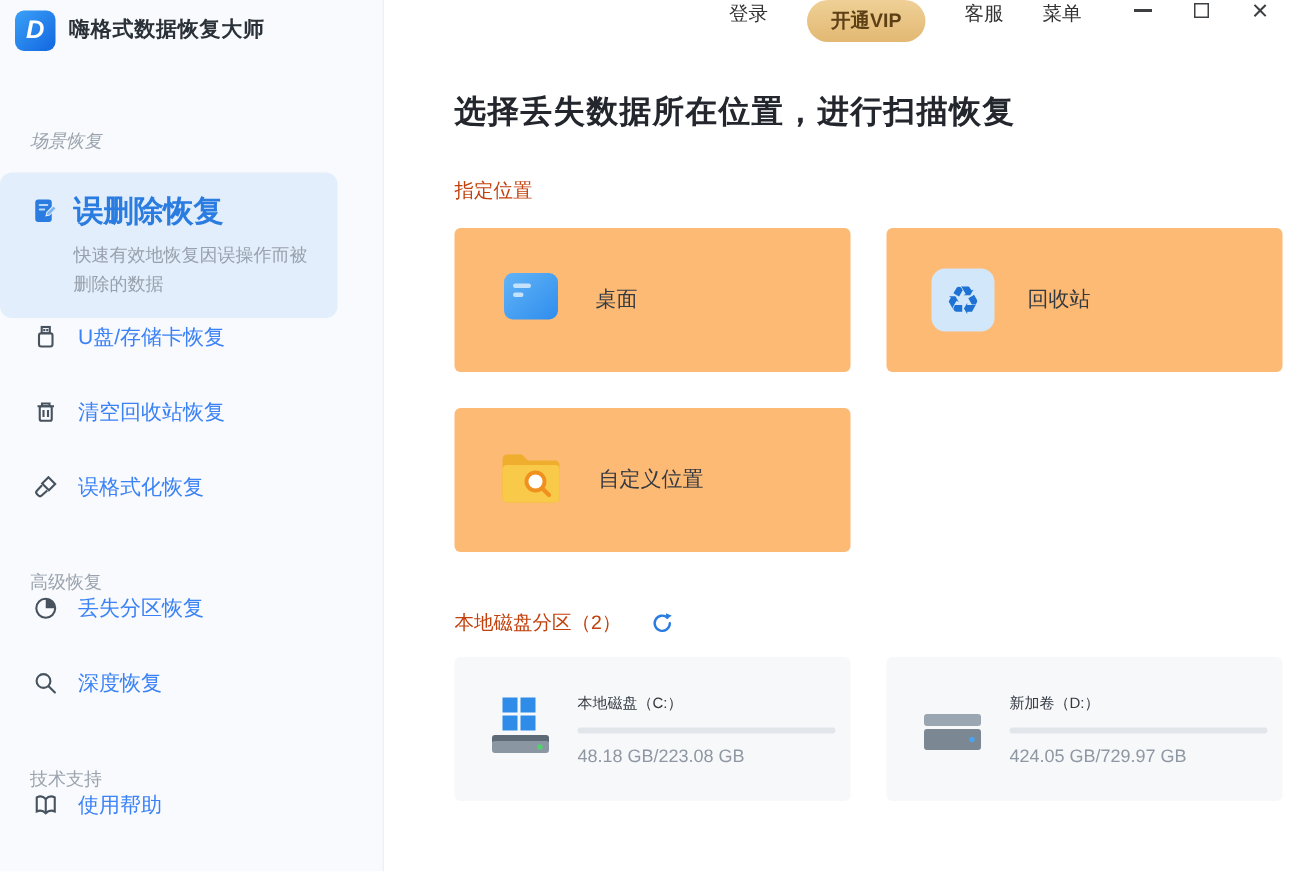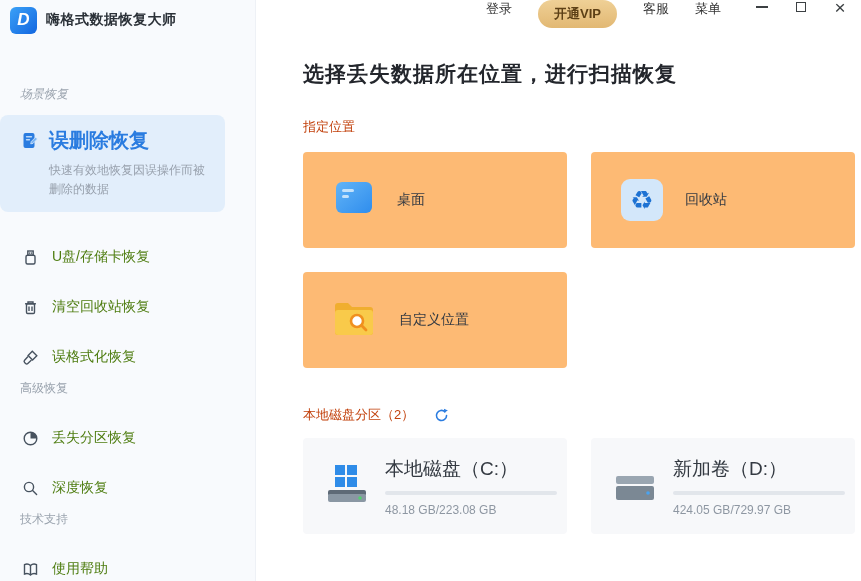--- a/index.html
+++ b/index.html
@@ -31,22 +31,22 @@
 
   .selected-card {
     background:#e2eefb; border-radius:8px;
     margin:0 30px 4px 0; padding:12px 12px 12px 22px; cursor:pointer;
   }
   .selected-head { display:flex; align-items:center; gap:10px; }
   .selected-label { color:#2a7ce0; font-size:20px; font-weight:600; }
   .selected-desc { margin:7px 0 0 27px; font-size:12px; color:#98a1ad; line-height:1.62; width:160px; }
 
   .nav-item {
-    display:flex; align-items:flex-end; gap:13px; height:50px;
-    padding-left:22px; font-size:14px; color:#4d7c0f; cursor:pointer;
+    display:flex; align-items:flex-start; gap:13px; height:50px;
+    padding-left:22px; font-size:14px; color:#3b82f6; cursor:pointer;
   }
   .nav-icon { width:17px; height:17px; flex:none; display:flex; }
 
   
   .main-col { flex:1; display:flex; flex-direction:column; background:#fff; }
   .topbar {
     height:40px; flex:none; display:flex; align-items:flex-start;
     justify-content:flex-end; gap:26px; padding-right:14px;
   }
   .top-link { font-size:13px; color:#333; cursor:pointer; }
@@ -78,21 +78,21 @@
   }
 
   .disks-head { display:flex; align-items:center; gap:20px; margin-top:38px; }
   .refresh-btn { display:flex; cursor:pointer; }
 
   .disk-card {
     height:96px; background:#f7f8fa; border-radius:4px;
     display:flex; align-items:center; padding-left:22px; gap:16px; cursor:pointer;
   }
   .disk-info { display:flex; flex-direction:column; }
-  .disk-name { font-size:19px; color:#343a42; }
+  .disk-name { font-size:10px; color:#343a42; }
   .bar { width:172px; height:4px; background:#e2e6eb; border-radius:2px; margin:9px 0 8px; }
   .bar-fill { height:100%; background:#3f8ef2; border-radius:2px; }
   .disk-size { font-size:12px; color:#8e97a2; }
 </style>
 </head>
 <body>
 
 <div class="app">
 
   <aside class="sidebar">

